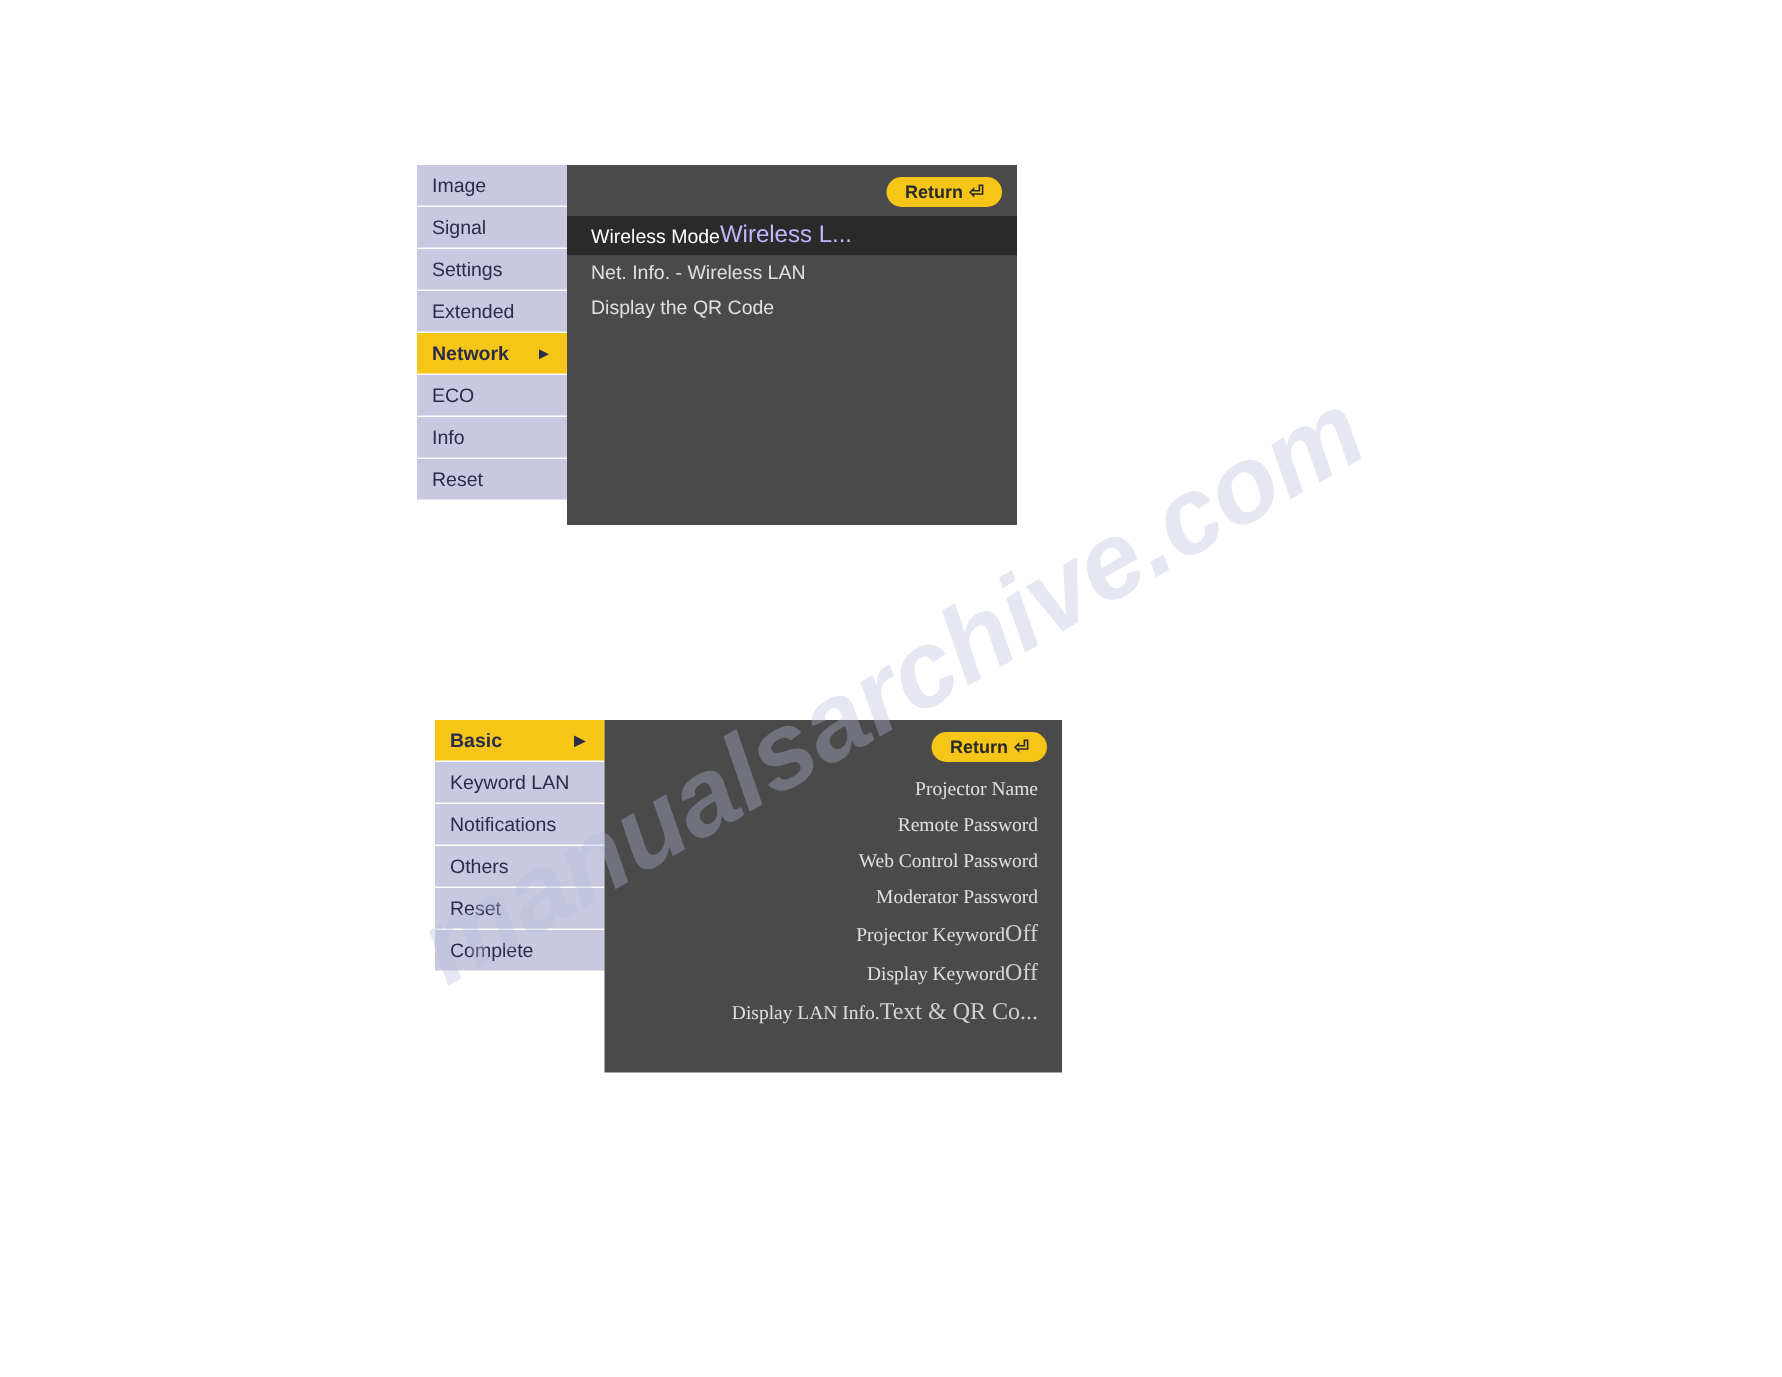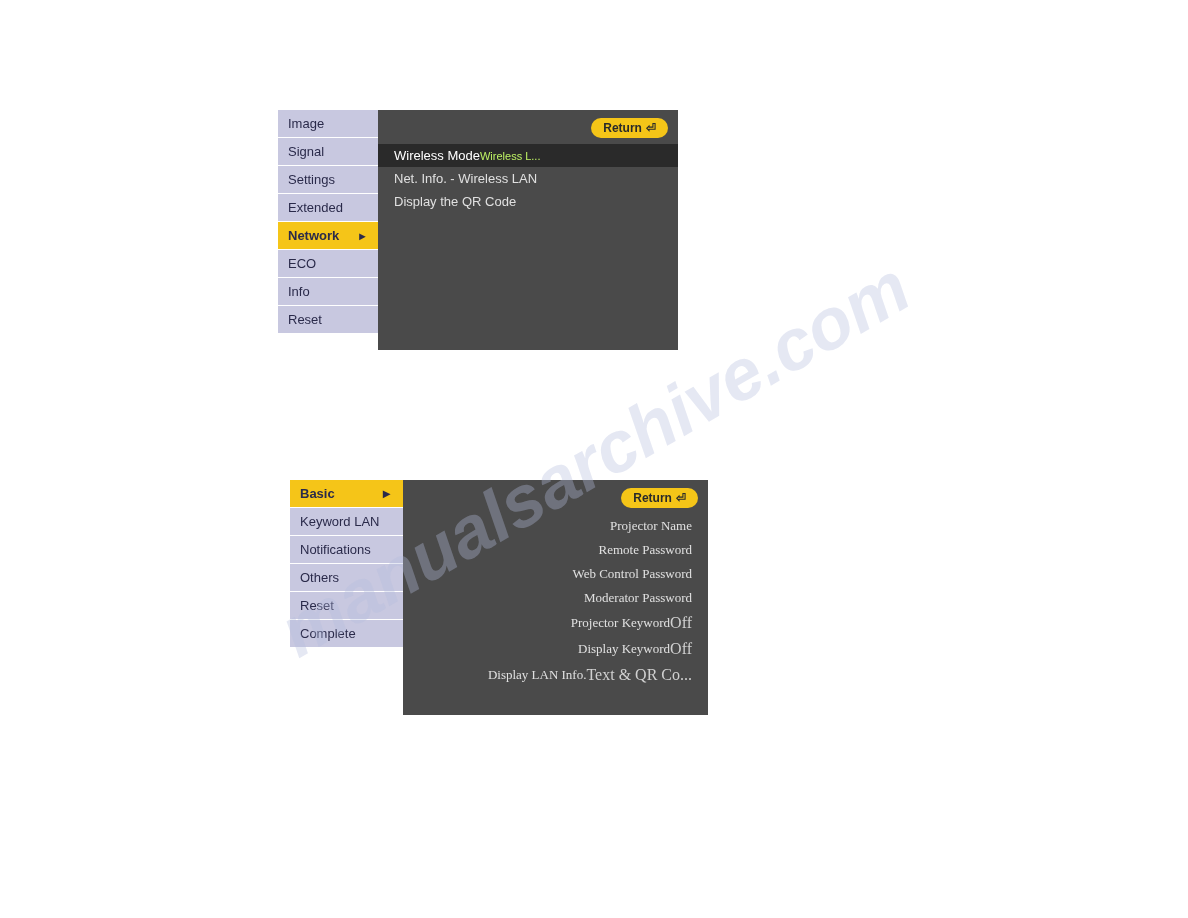--- a/index.html
+++ b/index.html
@@ -115,22 +115,22 @@
       align-items: center;
       cursor: pointer;
     }
 
     .menu-list li:first-child {
       background: #2a2a2a;
       color: #ffffff;
     }
 
     .menu-list li .value {
-      color: #bef264;
-      font-size: 11px;
+      color: #c4b5fd;
+      font-size: 16px;
     }
 
     
     .panel-bottom {
       position: absolute;
       top: 480px;
       left: 290px;
       display: flex;
       align-items: flex-start;
     }

